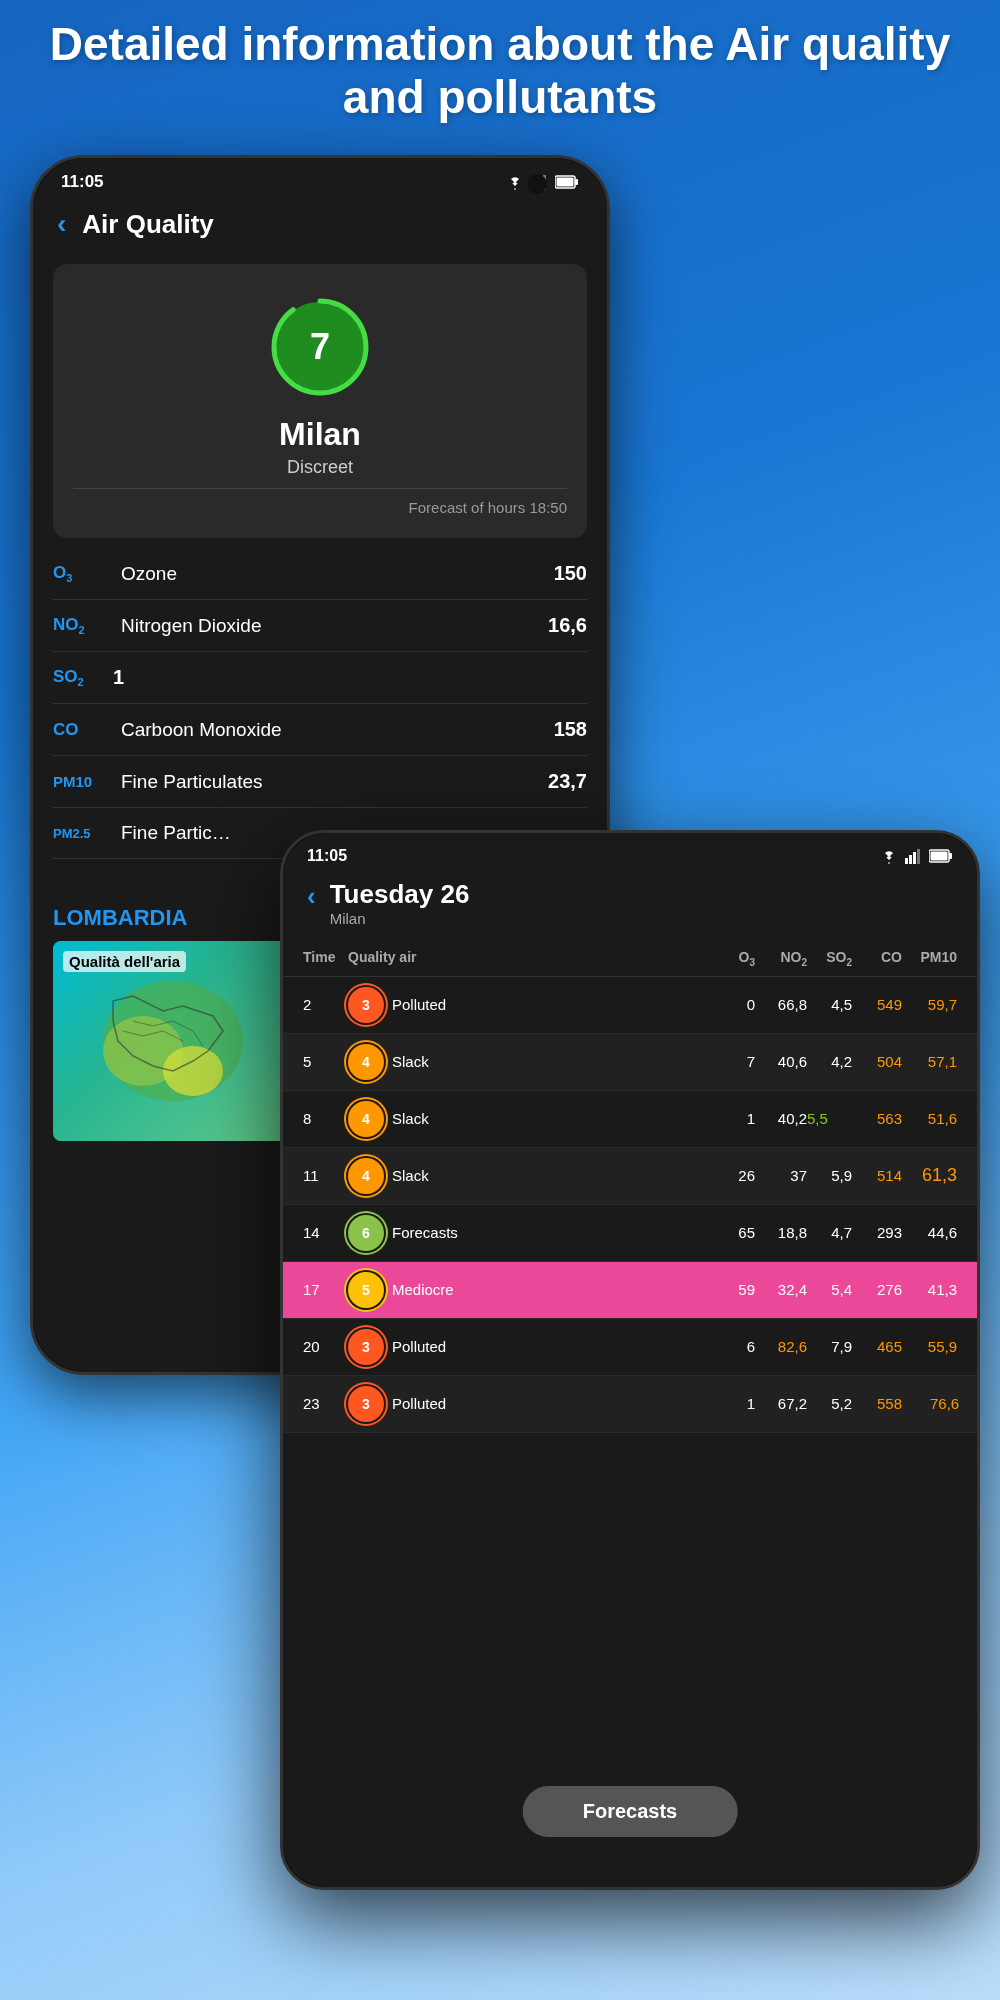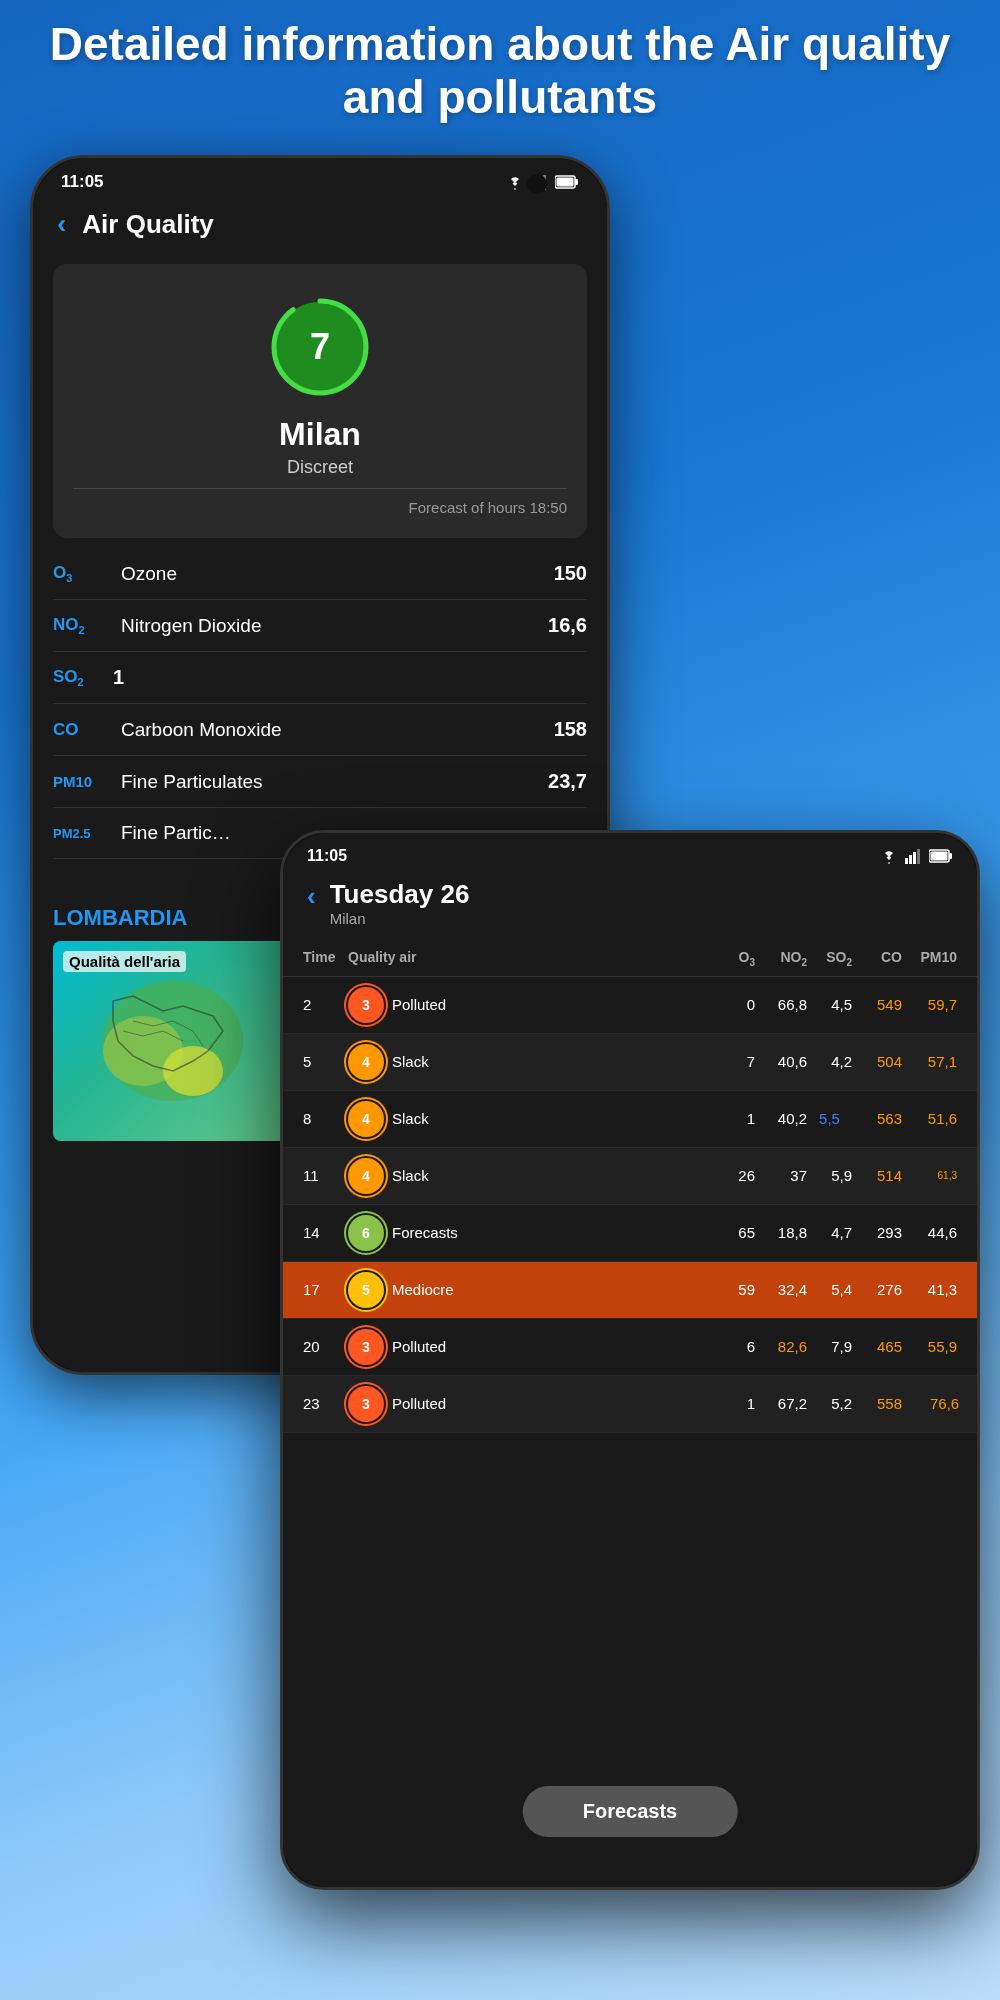--- a/index.html
+++ b/index.html
@@ -625,21 +625,21 @@
       border:3px solid #ff9800;
       display:inline-flex;align-items:center;justify-content:center;
       font-size:14px;font-weight:800;color:white;
       flex-shrink:0;margin-right:8px;
       box-shadow: 0 0 0 2px #1a1a1a, 0 0 0 4px #ff9800;
     ">4</div>
         <span class="quality-text">Slack</span>
       </div>
       <div class="td col-o3" style="width:45px;text-align:right;color:white;font-size:15px;">1</div>
       <div class="td col-no2" style="width:52px;text-align:right;color:white;font-size:15px;">40,2</div>
-      <div class="td col-so2" style="width:45px;text-align:center;color:#3b82f6;font-size:15px;">5,5</div>
+      <div class="td col-so2" style="width:45px;text-align:left;color:#84cc16;font-size:15px;">5,5</div>
       <div class="td col-co" style="width:50px;text-align:right;color:#ff9800;font-size:15px;">563</div>
       <div class="td col-pm10" style="width:55px;text-align:right;color:#ff9800;font-size:15px;">51,6</div>
     </div>
         <div class="table-row-data" style="background: rgb(33, 33, 33);">
       <div class="td col-time" style="width:45px;color:white;font-size:15px;">11</div>
       <div class="col-quality" style="flex:1;min-width:120px;display:flex;align-items:center;">
         <div style="
       width:36px;height:36px;border-radius:50%;
       background:#ff9800;
       border:3px solid #ff9800;
@@ -647,21 +647,21 @@
       font-size:14px;font-weight:800;color:white;
       flex-shrink:0;margin-right:8px;
       box-shadow: 0 0 0 2px #1a1a1a, 0 0 0 4px #ff9800;
     ">4</div>
         <span class="quality-text">Slack</span>
       </div>
       <div class="td col-o3" style="width:45px;text-align:right;color:white;font-size:15px;">26</div>
       <div class="td col-no2" style="width:52px;text-align:right;color:white;font-size:15px;">37</div>
       <div class="td col-so2" style="width:45px;text-align:right;color:white;font-size:15px;">5,9</div>
       <div class="td col-co" style="width:50px;text-align:right;color:#ff9800;font-size:15px;">514</div>
-      <div class="td col-pm10" style="width:55px;text-align:right;color:#ff9800;font-size:10px;">61,3</div>
+      <div class="td col-pm10" style="width:55px;text-align:right;color:#ff9800;font-size:18px;">61,3</div>
     </div>
         <div class="table-row-data" style="background: rgb(26, 26, 26);">
       <div class="td col-time" style="width:45px;color:white;font-size:15px;">14</div>
       <div class="col-quality" style="flex:1;min-width:120px;display:flex;align-items:center;">
         <div style="
       width:36px;height:36px;border-radius:50%;
       background:#8bc34a;
       border:3px solid #8bc34a;
       display:inline-flex;align-items:center;justify-content:center;
       font-size:14px;font-weight:800;color:white;
@@ -669,21 +669,21 @@
       box-shadow: 0 0 0 2px #1a1a1a, 0 0 0 4px #8bc34a;
     ">6</div>
         <span class="quality-text">Forecasts</span>
       </div>
       <div class="td col-o3" style="width:45px;text-align:right;color:white;font-size:15px;">65</div>
       <div class="td col-no2" style="width:52px;text-align:right;color:white;font-size:15px;">18,8</div>
       <div class="td col-so2" style="width:45px;text-align:right;color:white;font-size:15px;">4,7</div>
       <div class="td col-co" style="width:50px;text-align:right;color:white;font-size:15px;">293</div>
       <div class="td col-pm10" style="width:55px;text-align:right;color:white;font-size:15px;">44,6</div>
     </div>
-        <div class="table-row-data" style="background: #c2410c;">
+        <div class="table-row-data" style="background: #ec4899;">
       <div class="td col-time" style="width:45px;color:white;font-size:15px;">17</div>
       <div class="col-quality" style="flex:1;min-width:120px;display:flex;align-items:center;">
         <div style="
       width:36px;height:36px;border-radius:50%;
       background:#ffc107;
       border:3px solid #ffc107;
       display:inline-flex;align-items:center;justify-content:center;
       font-size:14px;font-weight:800;color:white;
       flex-shrink:0;margin-right:8px;
       box-shadow: 0 0 0 2px #1a1a1a, 0 0 0 4px #ffc107;

